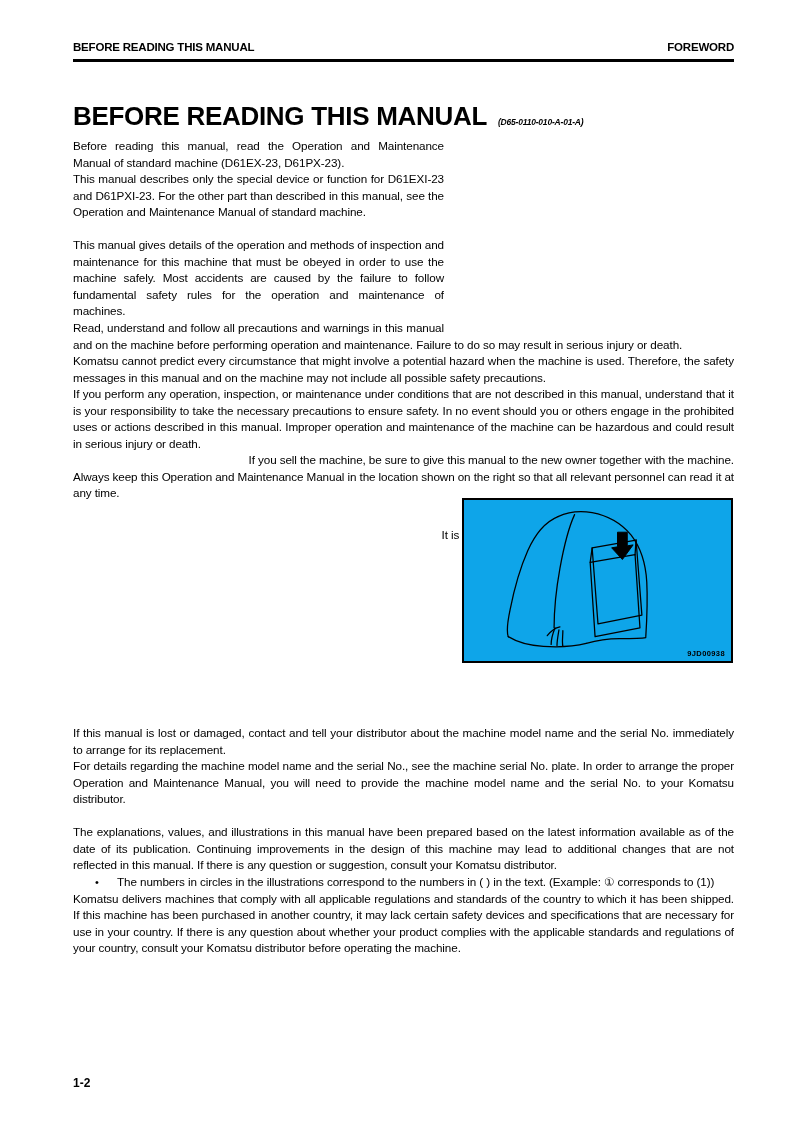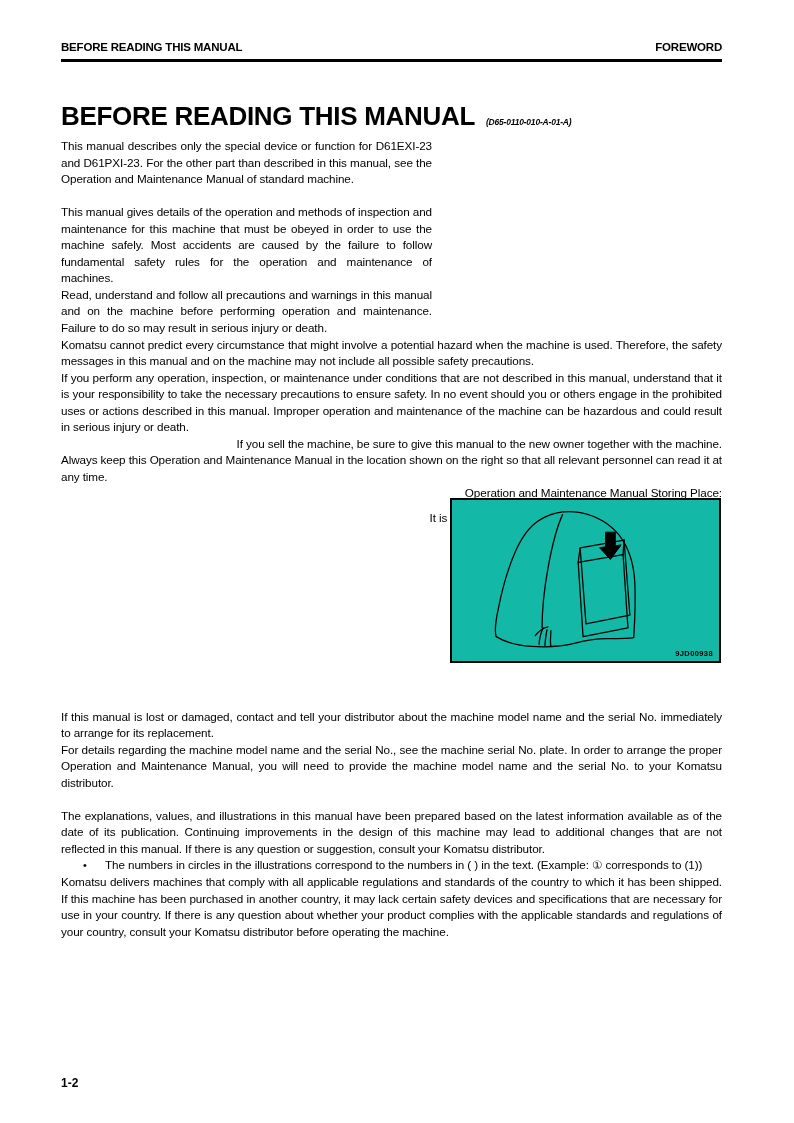--- a/index.html
+++ b/index.html
@@ -11,21 +11,21 @@
     width: 794px;
     height: 1123px;
     position: relative;
     font-family: "Liberation Sans", sans-serif;
     color: #000000;
     overflow: hidden;
   }
 
   .page {
     position: absolute;
-    left: 4px; top: 0;
+    left: 16px; top: 0;
     width: 726px;
     height: 1123px;
   }
 
   
   .header {
     position: absolute;
     left: 57px;
     top: 41px;
     width: 661px;
@@ -116,21 +116,21 @@
     margin: 0 0 6px 14px;
     shape-outside: inset(0);
   }
   .figure {
     position: absolute;
     left: 446px;
     top: 498px;
     width: 271px;
     height: 165px;
     border: 2.5px solid #000;
-    background: #14b8a6;
+    background: #0ea5e9;
     box-sizing: border-box;
   }
   .figure svg {
     display: block;
     width: 100%;
     height: 100%;
   }
   .fig-code {
     position: absolute;
     right: 6px;
@@ -177,20 +177,21 @@
 
   <div class="title-row">
     <span class="title-main">BEFORE READING THIS MANUAL</span>
     <span class="title-code">(D65-0110-010-A-01-A)</span>
   </div>
 
   <div class="body">
 
     <div class="fig-float"></div>
 
+    <div class="para">Before reading this manual, read the Operation and Maintenance Manual of standard machine (D61EX-23, D61PX-23).</div>
     <div class="para">This manual describes only the special device or function for D61EXI-23 and D61PXI-23. For the other part than described in this manual, see the Operation and Maintenance Manual of standard machine.</div>
 
     <div class="gap"></div>
 
     <div class="para">This manual gives details of the operation and methods of inspection and maintenance for this machine that must be obeyed in order to use the machine safely. Most accidents are caused by the failure to follow fundamental safety rules for the operation and maintenance of machines.</div>
     <div class="para">Read, understand and follow all precautions and warnings in this manual and on the machine before performing operation and maintenance. Failure to do so may result in serious injury or death.</div>
     <div class="para">Komatsu cannot predict every circumstance that might involve a potential hazard when the machine is used. Therefore, the safety messages in this manual and on the machine may not include all possible safety precautions.</div>
     <div class="para">If you perform any operation, inspection, or maintenance under conditions that are not described in this manual, understand that it is your responsibility to take the necessary precautions to ensure safety. In no event should you or others engage in the prohibited uses or actions described in this manual. Improper operation and maintenance of the machine can be hazardous and could result in serious injury or death.</div>
     <div class="para last-noj">If you sell the machine, be sure to give this manual to the new owner together with the machine.</div>
     <div class="para">Always keep this Operation and Maintenance Manual in the location shown on the right so that all relevant personnel can read it at any time.</div>

